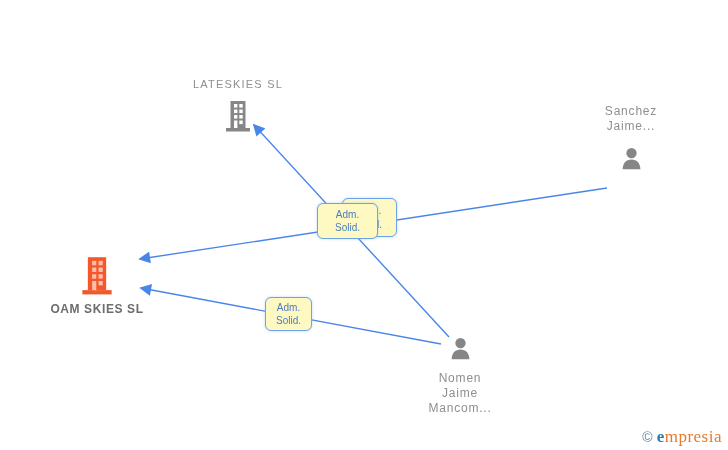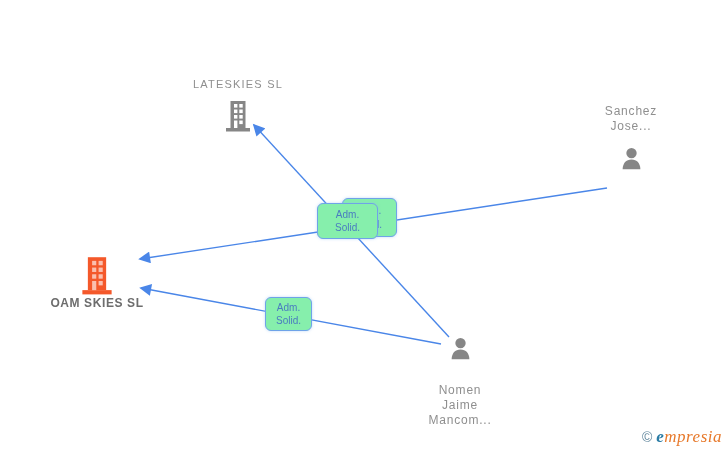--- a/index.html
+++ b/index.html
@@ -43,21 +43,21 @@
     color: #8f8f8f;
     font-size: 12px;
     letter-spacing: 0.8px;
     line-height: 15px;
     white-space: nowrap;
   }
   .icon-wrap { line-height: 0; }
   
   .edge-box {
     position: absolute;
-    background: #86efac;
+    background: #fef9c3;
     border: 1.5px solid #6fa3e8;
     border-radius: 6px;
     box-shadow: 0 0 3px rgba(140,185,240,0.55);
     color: #4a7cc0;
     font-size: 10px;
     line-height: 13.5px;
     display: flex;
     flex-direction: column;
     align-items: center;
     justify-content: center;
@@ -76,21 +76,20 @@
     display: flex;
     align-items: baseline;
     gap: 4px;
   }
   .brand .copy {
     color: #64899f;
     font-size: 14px;
   }
   .brand .word {
     font-family: "Liberation Serif", serif;
-    font-style: italic;
     font-size: 17px;
     letter-spacing: 0.5px;
     text-align: center;
   }
   .brand .e-glyph { color: #2a7ca5; font-weight: bold; }
   .brand .rest { color: #e7792b; }
 </style>
 </head>
 <body>
 
@@ -136,21 +135,21 @@
         <rect x="15.3" y="15" width="3.4" height="3.6" fill="#ffffff"></rect>
         <rect x="10" y="20.5" width="3.4" height="7.5" fill="#ffffff"></rect>
         <rect x="15.3" y="20.5" width="3.4" height="3.6" fill="#ffffff"></rect>
       </svg>
     </div>
   </div>
 
   <div class="node" style="left:586px; top:104px; width:90px;">
     <div class="person-lines">
       <div>Sanchez</div>
-      <div>Jose...</div>
+      <div>Jaime...</div>
     </div>
     <div class="icon-wrap" style="margin-top:12px;">
       <svg width="27" height="27" viewBox="0 0 24 24">
         <circle cx="12" cy="6.3" r="4.6" fill="#868686"></circle>
         <path d="M12,12 C7.1,12 4.3,15.3 4.1,20.6 L19.9,20.6 C19.7,15.3 16.9,12 12,12 Z" fill="#868686"></path>
       </svg>
     </div>
   </div>
 
   <div class="node" style="left:37px; top:256px; width:120px;">
@@ -163,31 +162,31 @@
           <rect x="15.3" y="4" width="3.4" height="3.6"></rect>
           <rect x="10" y="9.5" width="3.4" height="3.6"></rect>
           <rect x="15.3" y="9.5" width="3.4" height="3.6"></rect>
           <rect x="10" y="15" width="3.4" height="3.6"></rect>
           <rect x="15.3" y="15" width="3.4" height="3.6"></rect>
           <rect x="10" y="20.5" width="3.4" height="7.5"></rect>
           <rect x="15.3" y="20.5" width="3.4" height="3.6"></rect>
         </g>
       </svg>
     </div>
-    <div class="node-label strong" style="margin-top:1px;">OAM SKIES SL</div>
+    <div class="node-label strong" style="margin-top:7px;">OAM SKIES SL</div>
   </div>
 
   <div class="node" style="left:412px; top:336px; width:96px;">
     <div class="icon-wrap">
       <svg width="27" height="27" viewBox="0 0 24 24">
         <circle cx="12" cy="6.3" r="4.6" fill="#868686"></circle>
         <path d="M12,12 C7.1,12 4.3,15.3 4.1,20.6 L19.9,20.6 C19.7,15.3 16.9,12 12,12 Z" fill="#868686"></path>
       </svg>
     </div>
-    <div class="person-lines" style="margin-top:20px;">
+    <div class="person-lines" style="margin-top:8px;">
       <div>Nomen</div>
       <div>Jaime</div>
       <div>Mancom...</div>
     </div>
   </div>
 
   <div class="brand">
     <span class="copy">©</span>
     <span class="word"><span class="e-glyph">e</span><span class="rest">mpresia</span></span>
   </div>

